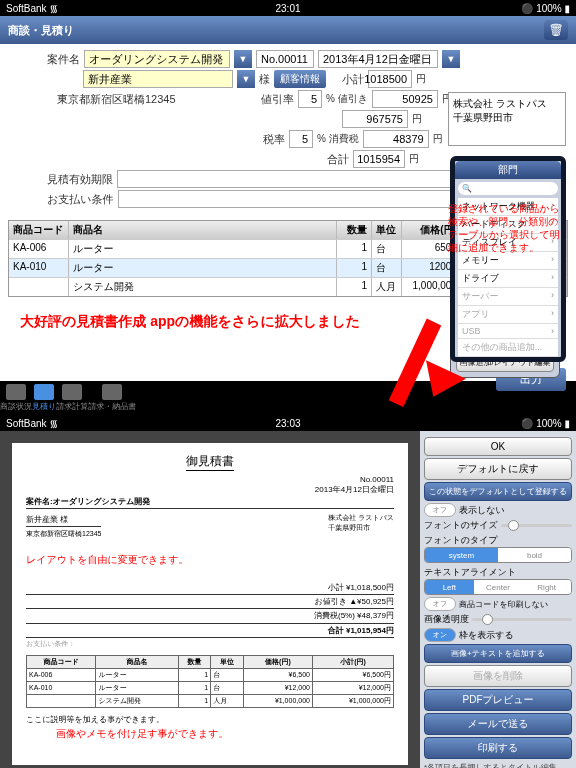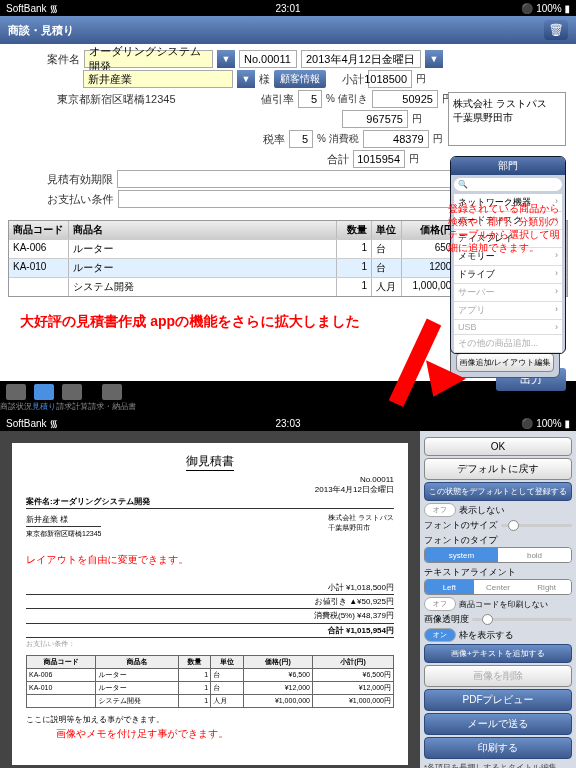--- a/index.html
+++ b/index.html
@@ -17,21 +17,21 @@
 .lbl { color: #333; font-size: 11px; }
 .field { border: 1px solid #aaa; background: #fff; height: 18px; padding: 0 4px; font-size: 11px; display: flex; align-items: center; }
 .field.yellow { background: #ffffcc; }
 .dd-btn { background: linear-gradient(#6a8fc7,#3d5a8f); color: #fff; width: 18px; height: 18px; display: flex; align-items: center; justify-content: center; font-size: 9px; }
 .info-btn { background: linear-gradient(#6a8fc7,#3d5a8f); color: #fff; font-size: 10px; height: 18px; padding: 0 6px; display: flex; align-items: center; border-radius: 2px; }
 .ralign { text-align: right; justify-content: flex-end; }
 .unit { font-size: 10px; color: #333; }
 
 .company-box { position: absolute; right: 10px; top: 48px; border: 1px solid #999; width: 118px; height: 54px; padding: 4px; font-size: 10px; background: #fff; }
 
-.popup { position: absolute; right: 10px; top: 112px; width: 116px; background: #c8d0e0; border: 1px solid #0f172a; border-radius: 6px; font-size: 9px; z-index: 5; }
+.popup { position: absolute; right: 10px; top: 112px; width: 116px; background: #c8d0e0; border: 5px solid #0f172a; border-radius: 6px; font-size: 9px; z-index: 5; }
 .popup-hdr { background: linear-gradient(#5a7ab3,#2d4a7f); color: #fff; text-align: center; padding: 2px; font-size: 10px; border-radius: 5px 5px 0 0; }
 .popup-search { background: #fff; margin: 3px; height: 13px; border-radius: 7px; display:flex; align-items:center; padding:0 4px; font-size:8px; color:#999; }
 .popup-item { background: #fff; margin: 0 3px; padding: 2px 4px; border-bottom: 1px solid #ddd; display: flex; justify-content: space-between; font-size:9px; }
 .popup-item .chev { color: #888; font-size: 9px; }
 .popup-item.dim { color: #aaa; }
 
 .add-btn { position: absolute; right: 10px; top: 165px; width: 22px; height: 22px; background: linear-gradient(#6a8fc7,#3d5a8f); color: #fff; font-size: 16px; display: flex; align-items: center; justify-content: center; border-radius: 3px; z-index:3; }
 
 .grid { border: 1px solid #999; margin: 4px 8px; font-size: 10px; }
 .grid-hdr { display: flex; background: linear-gradient(#eee,#ccc); font-weight: bold; }
@@ -97,21 +97,21 @@
   <span>⚫ <span>100%</span> ▮</span>
 </div>
 <div class="nav-bar">
   <span class="nav-title">商談・見積り</span>
   <span class="nav-icon">🗑</span>
 </div>
 
 <div class="form-area" style="height:172px;padding-left:47px;">
   <div class="form-row">
     <span class="lbl">案件名</span>
-    <span class="field yellow" style="width:129px">オーダリングシステム開発</span>
+    <span class="field yellow" style="width:146px">オーダリングシステム開発</span>
     <span class="dd-btn">▼</span>
     <span class="field" style="width:58px">No.00011</span>
     <span class="field" style="width:120px">2013年4月12日金曜日</span>
     <span class="dd-btn">▼</span>
   </div>
   <div class="form-row">
     <span class="field yellow" style="width:150px;margin-left:36px">新井産業</span>
     <span class="dd-btn">▼</span>
     <span class="lbl">様</span>
     <span class="info-btn">顧客情報</span>

